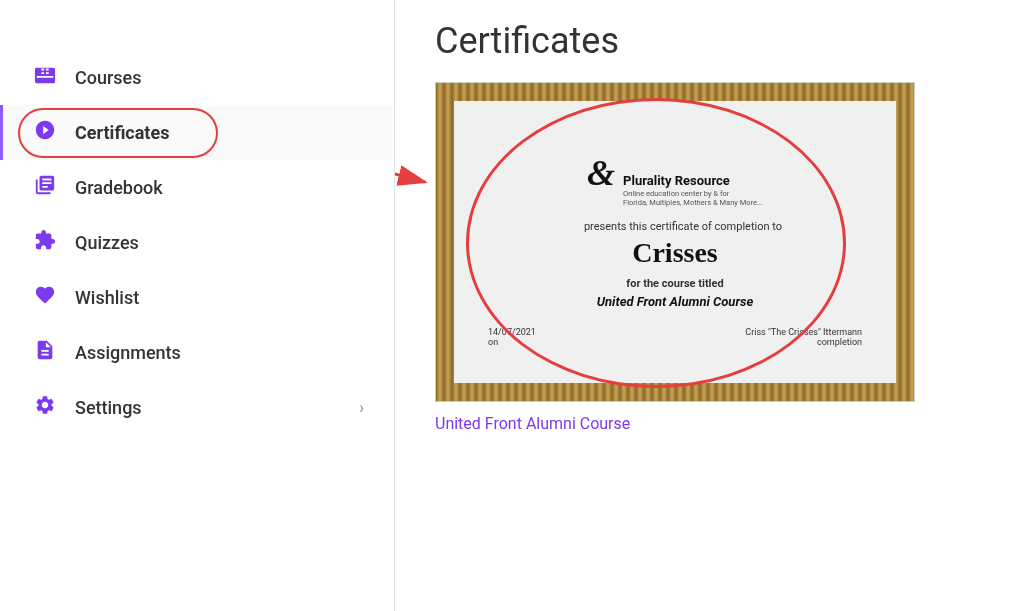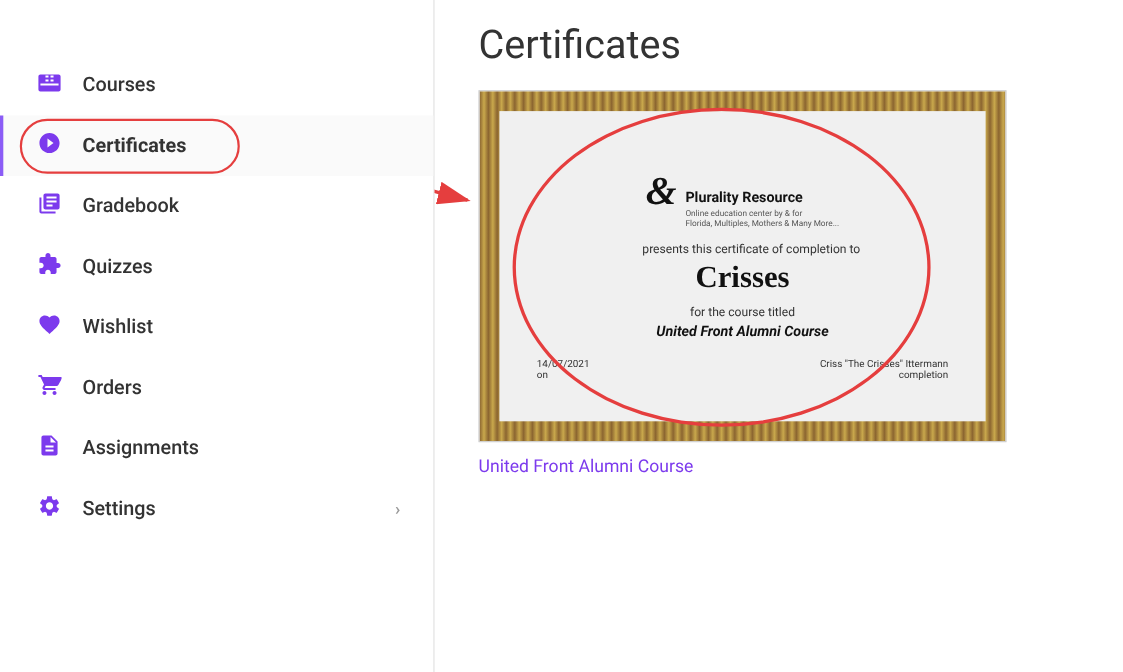--- a/index.html
+++ b/index.html
@@ -188,28 +188,20 @@
 
   <div class="sidebar-nav-item">
     <span class="nav-icon">
       <svg width="22" height="22" viewBox="0 0 24 24" fill="#7c3aed">
           <path d="M12 21.35l-1.45-1.32C5.4 15.36 2 12.28 2 8.5 2 5.42 4.42 3 7.5 3c1.74 0 3.41.81 4.5 2.09C13.09 3.81 14.76 3 16.5 3 19.58 3 22 5.42 22 8.5c0 3.78-3.4 6.86-8.55 11.54L12 21.35z"></path>
         </svg>
     </span>
     <span class="nav-label">Wishlist</span>
   </div>
 
-  <div class="sidebar-nav-item">
-    <span class="nav-icon">
-      <svg width="22" height="22" viewBox="0 0 24 24" fill="#7c3aed">
-          <path d="M7 18c-1.1 0-1.99.9-1.99 2S5.9 22 7 22s2-.9 2-2-.9-2-2-2zM1 2v2h2l3.6 7.59-1.35 2.45c-.16.28-.25.61-.25.96C5 16.1 6.1 17 7 17h11v-2H7.42c-.14 0-.25-.11-.25-.25l.03-.12.9-1.63H19c.75 0 1.41-.41 1.75-1.03l3.58-6.49A1 1 0 0023.25 4H5.21l-.94-2H1zm16 16c-1.1 0-1.99.9-1.99 2s.89 2 1.99 2 2-.9 2-2-.9-2-2-2z"></path>
-        </svg>
-    </span>
-    <span class="nav-label">Orders</span>
-  </div>
 
   <div class="sidebar-nav-item">
     <span class="nav-icon">
       <svg width="22" height="22" viewBox="0 0 24 24" fill="#7c3aed">
           <path d="M14 2H6c-1.1 0-2 .9-2 2v16c0 1.1.89 2 1.99 2H18c1.1 0 2-.9 2-2V8l-6-6zm2 16H8v-2h8v2zm0-4H8v-2h8v2zm-3-5V3.5L18.5 9H13z"></path>
         </svg>
     </span>
     <span class="nav-label">Assignments</span>
   </div>
 
@@ -251,21 +243,21 @@
           <div style="text-align:left;">
             <div style="font-size:13px; font-weight:bold; color:#111; line-height:1.2;margin-top:36px;">Plurality Resource</div>
             <div style="font-size:7.5px; color:#555; line-height:1.3; max-width:140px;">Online education center by &amp; for<br>Florida, Multiples, Mothers &amp; Many More...</div>
           </div>
         </div>
 
         <p style="font-size:11px; color:#333; margin: 6px 0 2px; padding-left: 16px;">presents this certificate of completion to</p>
 
         <p style="font-size:28px; font-weight:900; font-family:Georgia,serif; color:#111; margin:2px 0;">Crisses</p>
 
-        <p style="font-size:11px; color:#333; margin:6px 0 2px;">for the course titled</p>
+        <p style="font-size:11px; color:#333; margin:6px 0 2px;font-weight:bold;">for the course titled</p>
 
         <p style="font-size:13px; font-weight:bold; font-style:italic; color:#111; margin:2px 0 10px;">United Front Alumni Course</p>
 
         <div style="width:100%; display:flex; justify-content:space-between; align-items:center; margin-top:8px; padding: 0 10px;">
           <div style="text-align:left; font-size:9px; color:#333;">
             <div>14/07/2021</div>
             <div>on</div>
           </div>
           <div style="text-align:right; font-size:9px; color:#333;">
             <div>Criss "The Crisses" Ittermann</div>

